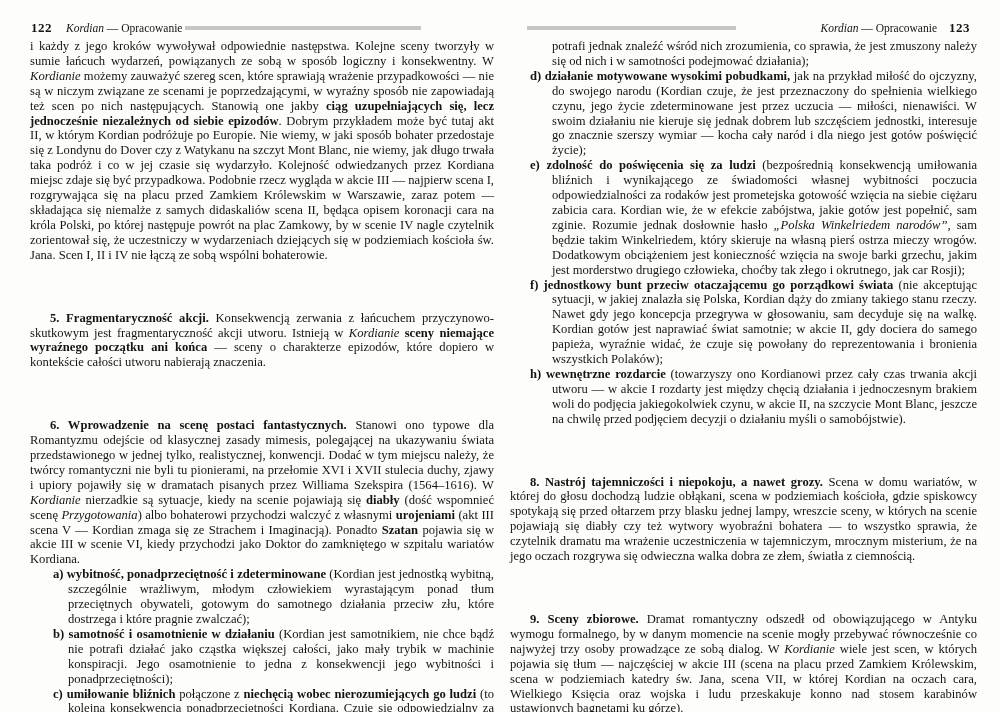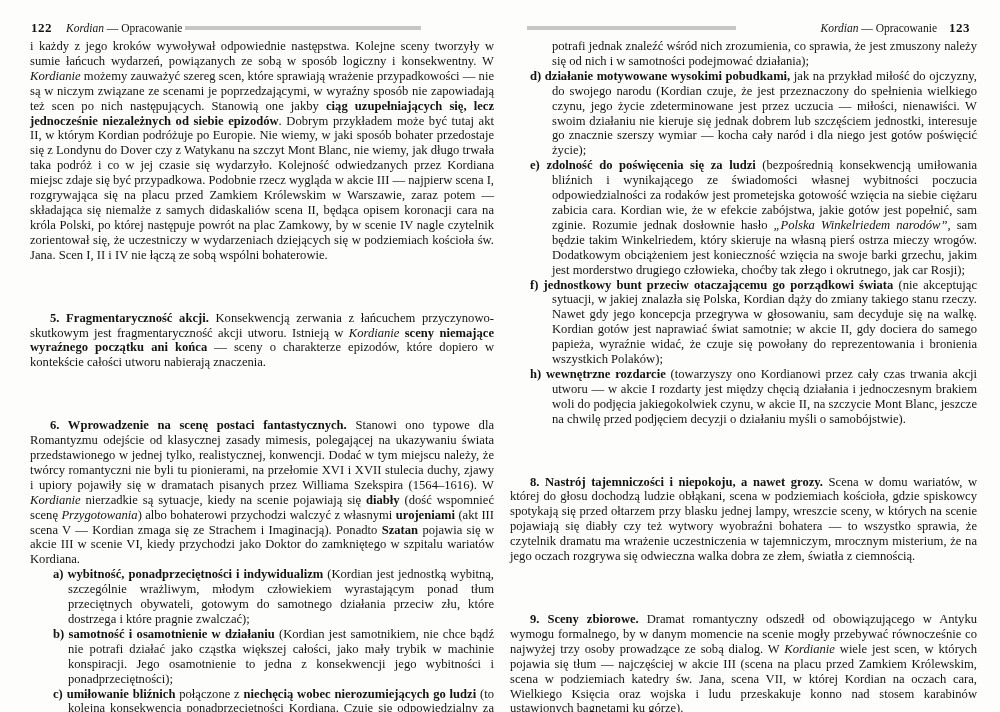--- a/index.html
+++ b/index.html
@@ -50,21 +50,21 @@
   <div class="rule rule-right" style="background: rgb(198, 198, 198);"></div>
   <div class="header header-right">
     <span class="i">Kordian</span>
     <span>— Opracowanie</span><span class="pagenum">123</span>
   </div>
 
   <div class="col col-left" id="col-left">
       <div class="para cont"><span>i każdy z jego kroków wywoływał odpowiednie następstwa. Kolejne sceny tworzyły w sumie łańcuch wydarzeń, powiązanych ze sobą w sposób logiczny i konsekwentny. W </span><span class="i">Kordianie</span><span> możemy zauważyć szereg scen, które sprawiają wrażenie przypadkowości — nie są w niczym związane ze scenami je poprzedzającymi, w wyraźny sposób nie zapowiadają też scen po nich następujących. Stanowią one jakby </span><span class="b">ciąg uzupełniających się, lecz jednocześnie niezależnych od siebie epizodów</span><span>. Dobrym przykładem może być tutaj akt II, w którym Kordian podróżuje po Europie. Nie wiemy, w jaki sposób bohater przedostaje się z Londynu do Dover czy z Watykanu na szczyt Mont Blanc, nie wiemy, jak długo trwała taka podróż i co w jej czasie się wydarzyło. Kolejność odwiedzanych przez Kordiana miejsc zdaje się być przypadkowa. Podobnie rzecz wygląda w akcie III — najpierw scena I, rozgrywająca się na placu przed Zamkiem Królewskim w Warszawie, zaraz potem — składająca się niemalże z samych didaskaliów scena II, będąca opisem koronacji cara na króla Polski, po której następuje powrót na plac Zamkowy, by w scenie IV nagle czytelnik zorientował się, że uczestniczy w wydarzeniach dziejących się w podziemiach kościoła św. Jana. Scen I, II i IV nie łączą ze sobą wspólni bohaterowie.</span></div>
       <div class="para numbered"><span class="b">5. Fragmentaryczność akcji.</span><span> Konsekwencją zerwania z łańcuchem przyczynowo-skutkowym jest fragmentaryczność akcji utworu. Istnieją w </span><span class="i">Kordianie</span><span> </span><span class="b">sceny niemające wyraźnego początku ani końca</span><span> — sceny o charakterze epizodów, które dopiero w kontekście całości utworu nabierają znaczenia.</span></div>
       <div class="para numbered"><span class="b">6. Wprowadzenie na scenę postaci fantastycznych.</span><span> Stanowi ono typowe dla Romantyzmu odejście od klasycznej zasady mimesis, polegającej na ukazywaniu świata przedstawionego w jednej tylko, realistycznej, konwencji. Dodać w tym miejscu należy, że twórcy romantyczni nie byli tu pionierami, na przełomie XVI i XVII stulecia duchy, zjawy i upiory pojawiły się w dramatach pisanych przez Williama Szekspira (1564–1616). W </span><span class="i">Kordianie</span><span> nierzadkie są sytuacje, kiedy na scenie pojawiają się </span><span class="b">diabły</span><span> (dość wspomnieć scenę </span><span class="i">Przygotowania</span><span>) albo bohaterowi przychodzi walczyć z własnymi </span><span class="b">urojeniami</span><span> (akt III scena V — Kordian zmaga się ze Strachem i Imaginacją). Ponadto </span><span class="b">Szatan</span><span> pojawia się w akcie III w scenie VI, kiedy przychodzi jako Doktor do zamkniętego w szpitalu wariatów Kordiana.</span></div>
-      <div class="para list"><span class="b">a) </span><span class="b">wybitność, ponadprzeciętności i indywidualizm</span><span> (Kordian jest jednostką wybitną, szczególnie wrażliwym, młodym człowiekiem wyrastającym ponad tłum przeciętnych obywateli, gotowym do samotnego działania przeciw złu, które dostrzega i które pragnie zwalczać);</span></div>
+      <div class="para list"><span class="b">a) </span><span class="b">wybitność, ponadprzeciętność i zdeterminowane</span><span> (Kordian jest jednostką wybitną, szczególnie wrażliwym, młodym człowiekiem wyrastającym ponad tłum przeciętnych obywateli, gotowym do samotnego działania przeciw złu, które dostrzega i które pragnie zwalczać);</span></div>
       <div class="para list"><span class="b">b) </span><span class="b">samotność i osamotnienie w działaniu</span><span> (Kordian jest samotnikiem, nie chce bądź nie potrafi działać jako cząstka większej całości, jako mały trybik w machinie konspiracji. Jego osamotnienie to jedna z konsekwencji jego wybitności i ponadprzeciętności);</span></div>
       <div class="para list"><span class="b">c) </span><span class="b">umiłowanie bliźnich</span><span> połączone z </span><span class="b">niechęcią wobec nierozumiejących go ludzi</span><span> (to kolejna konsekwencja ponadprzeciętności Kordiana. Czuje się odpowiedzialny za swoich współrodaków, których kocha i których cierpienie go boli. Nie</span></div>
     </div>
   <div class="col col-right" id="col-right">
       <div class="para contlist"><span>potrafi jednak znaleźć wśród nich zrozumienia, co sprawia, że jest zmuszony należy się od nich i w samotności podejmować działania);</span></div>
       <div class="para list"><span class="b">d) </span><span class="b">działanie motywowane wysokimi pobudkami,</span><span> jak na przykład miłość do ojczyzny, do swojego narodu (Kordian czuje, że jest przeznaczony do spełnienia wielkiego czynu, jego życie zdeterminowane jest przez uczucia — miłości, nienawiści. W swoim działaniu nie kieruje się jednak dobrem lub szczęściem jednostki, interesuje go znacznie szerszy wymiar — kocha cały naród i dla niego jest gotów poświęcić życie);</span></div>
       <div class="para list"><span class="b">e) </span><span class="b">zdolność do poświęcenia się za ludzi</span><span> (bezpośrednią konsekwencją umiłowania bliźnich i wynikającego ze świadomości własnej wybitności poczucia odpowiedzialności za rodaków jest prometejska gotowość wzięcia na siebie ciężaru zabicia cara. Kordian wie, że w efekcie zabójstwa, jakie gotów jest popełnić, sam zginie. Rozumie jednak dosłownie hasło </span><span class="i">„Polska Winkelriedem narodów”,</span><span> sam będzie takim Winkelriedem, który skieruje na własną pierś ostrza mieczy wrogów. Dodatkowym obciążeniem jest konieczność wzięcia na swoje barki grzechu, jakim jest morderstwo drugiego człowieka, choćby tak złego i okrutnego, jak car Rosji);</span></div>
       <div class="para list"><span class="b">f) </span><span class="b">jednostkowy bunt przeciw otaczającemu go porządkowi świata</span><span> (nie akceptując sytuacji, w jakiej znalazła się Polska, Kordian dąży do zmiany takiego stanu rzeczy. Nawet gdy jego koncepcja przegrywa w głosowaniu, sam decyduje się na walkę. Kordian gotów jest naprawiać świat samotnie; w akcie II, gdy dociera do samego papieża, wyraźnie widać, że czuje się powołany do reprezentowania i bronienia wszystkich Polaków);</span></div>
       <div class="para list"><span class="b">h) </span><span class="b">wewnętrzne rozdarcie</span><span> (towarzyszy ono Kordianowi przez cały czas trwania akcji utworu — w akcie I rozdarty jest między chęcią działania i jednoczesnym brakiem woli do podjęcia jakiegokolwiek czynu, w akcie II, na szczycie Mont Blanc, jeszcze na chwilę przed podjęciem decyzji o działaniu myśli o samobójstwie).</span></div>
       <div class="para numbered"><span class="b">8. Nastrój tajemniczości i niepokoju, a nawet grozy.</span><span> Scena w domu wariatów, w której do głosu dochodzą ludzie obłąkani, scena w podziemiach kościoła, gdzie spiskowcy spotykają się przed ołtarzem przy blasku jednej lampy, wreszcie sceny, w których na scenie pojawiają się diabły czy też wytwory wyobraźni bohatera — to wszystko sprawia, że czytelnik dramatu ma wrażenie uczestniczenia w tajemniczym, mrocznym misterium, że na jego oczach rozgrywa się odwieczna walka dobra ze złem, światła z ciemnością.</span></div>

